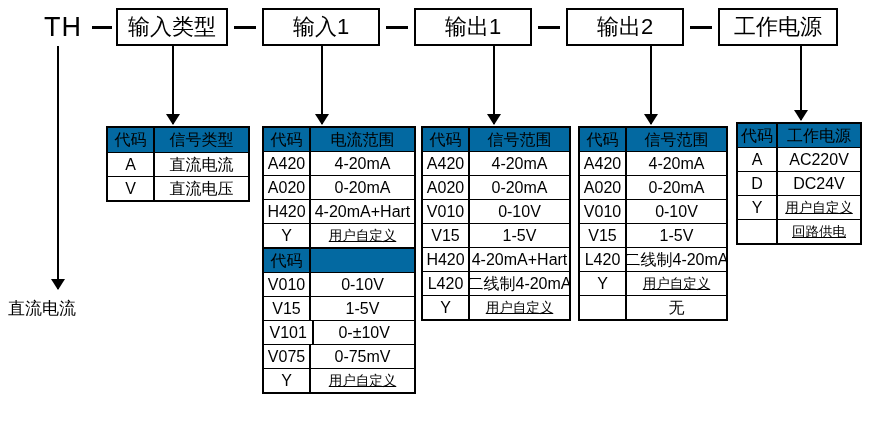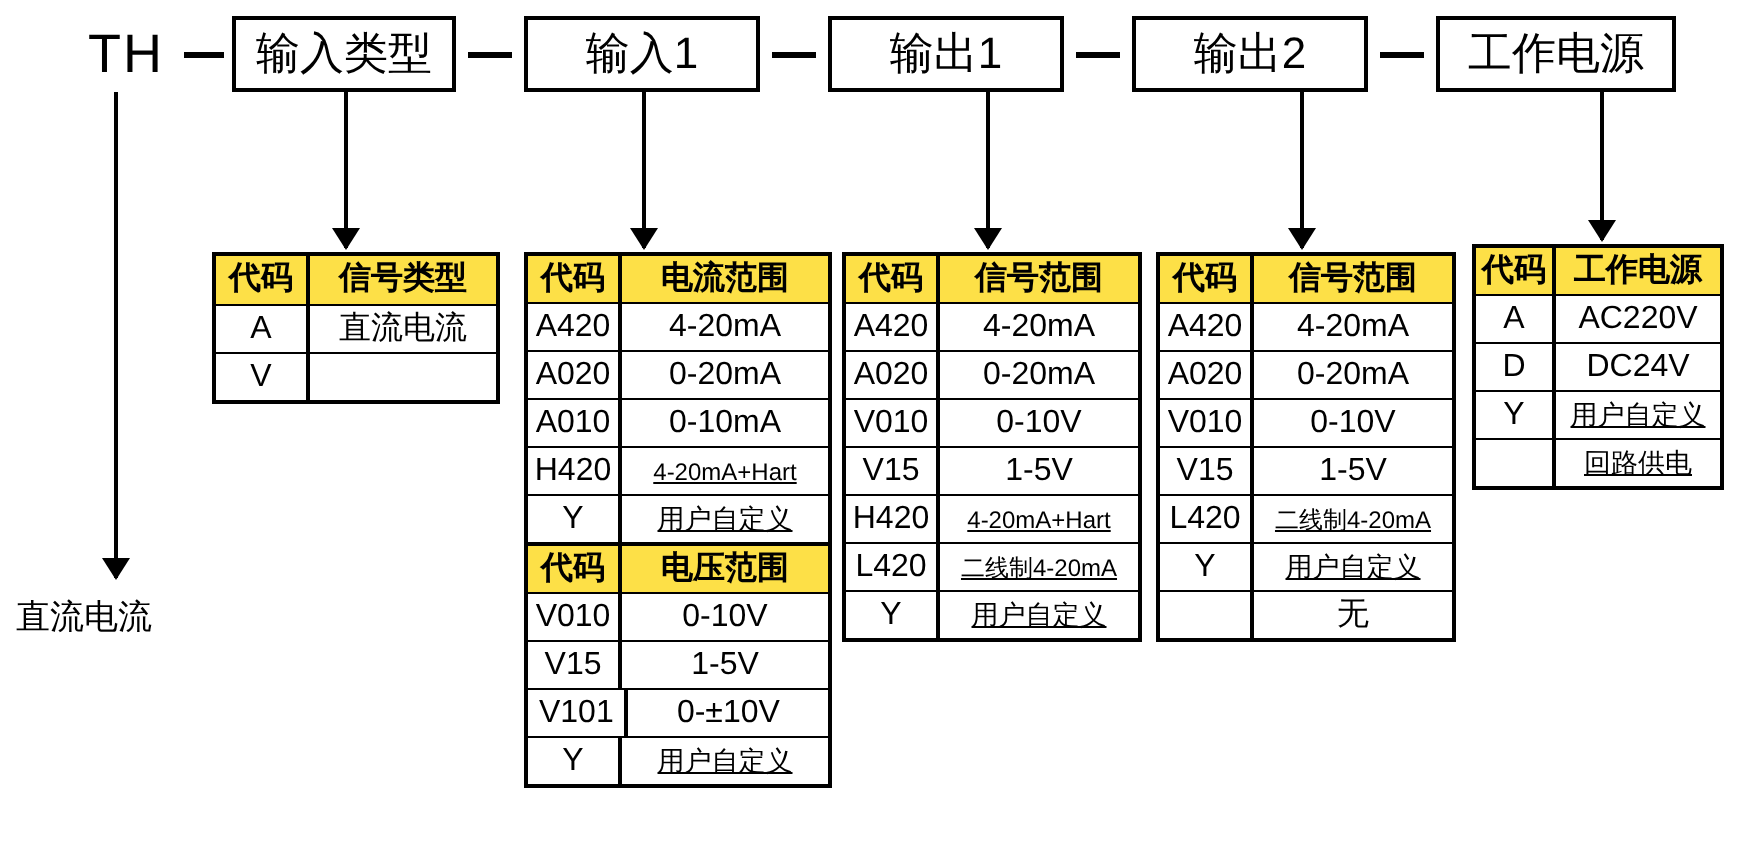--- a/index.html
+++ b/index.html
@@ -72,29 +72,29 @@
   .tc{
     box-sizing:border-box;
     display:flex;
     align-items:center;
     justify-content:center;
     line-height:1;
     white-space:nowrap;
     overflow:hidden;
   }
   .tc.code{border-right:2px solid #000;}
-  .hdr{background:#fde047;font-weight:700;}
+  .hdr{background:#0369a1;font-weight:400;}
   .hdr .tc{color:#000;}
   .sub-hdr{border-top:1px solid #000;}
 
   .fs-cjk{font-size:16px;}
   .fs-code{font-size:16px;}
   .fs-val{font-size:16px;}
   .fs-sm{font-size:13.5px;text-decoration:underline;}
-  .fs-xs{font-size:12px;text-decoration:underline;}
+  .fs-xs{font-size:16px;}
 
   
   .caption{
     position:absolute;
     font-size:17px;
     line-height:1;
     white-space:nowrap;
   }
 </style>
 </head>
@@ -153,66 +153,66 @@
     <div class="trow hdr">
       <div class="tc code fs-cjk" style="width:47px;height:24px;">代码</div>
       <div class="tc fs-cjk" style="width:93px;height:24px;">信号类型</div>
     </div>
     <div class="trow">
       <div class="tc code fs-code" style="width:47px;height:23px;">A</div>
       <div class="tc fs-val" style="width:93px;height:23px;">直流电流</div>
     </div>
     <div class="trow">
       <div class="tc code fs-code" style="width:47px;height:23px;">V</div>
+      <div class="tc fs-val" style="width:93px;height:23px;">直流电压</div>
     </div>
   </div>
 
   <div class="tbl" style="left:262px;top:126px;width:154px;">
     <div class="trow hdr">
       <div class="tc code fs-cjk" style="width:47px;height:23px;">代码</div>
       <div class="tc fs-cjk" style="width:103px;height:23px;">电流范围</div>
     </div>
     <div class="trow">
       <div class="tc code fs-code" style="width:47px;height:23px;">A420</div>
       <div class="tc fs-val" style="width:103px;height:23px;">4-20mA</div>
     </div>
     <div class="trow">
       <div class="tc code fs-code" style="width:47px;height:23px;">A020</div>
       <div class="tc fs-val" style="width:103px;height:23px;">0-20mA</div>
     </div>
     <div class="trow">
-      <div class="tc code fs-code" style="width:47px;height:23px;">A010</div>
-      <div class="tc fs-val" style="width:103px;height:23px;">0-10mA</div>
-    </div>
-    <div class="trow">
       <div class="tc code fs-code" style="width:47px;height:23px;">H420</div>
       <div class="tc fs-xs" style="width:103px;height:23px;">4-20mA+Hart</div>
     </div>
     <div class="trow">
       <div class="tc code fs-code" style="width:47px;height:23px;">Y</div>
       <div class="tc fs-sm" style="width:103px;height:23px;">用户自定义</div>
     </div>
 
     <div class="trow hdr sub-hdr">
       <div class="tc code fs-cjk" style="width:47px;height:23px;">代码</div>
-      <div class="tc fs-cjk" style="width:103px;height:23px;">电压范围</div>
     </div>
     <div class="trow">
       <div class="tc code fs-code" style="width:47px;height:23px;">V010</div>
       <div class="tc fs-val" style="width:103px;height:23px;">0-10V</div>
     </div>
     <div class="trow">
       <div class="tc code fs-code" style="width:47px;height:23px;">V15</div>
       <div class="tc fs-val" style="width:103px;height:23px;">1-5V</div>
     </div>
     <div class="trow">
       <div class="tc code fs-code" style="width:52px;height:23px;">V101</div>
       <div class="tc fs-val" style="width:103px;height:23px;">0-±10V</div>
     </div>
     <div class="trow">
+      <div class="tc code fs-code" style="width:47px;height:23px;">V075</div>
+      <div class="tc fs-val" style="width:103px;height:23px;">0-75mV</div>
+    </div>
+    <div class="trow">
       <div class="tc code fs-code" style="width:47px;height:23px;">Y</div>
       <div class="tc fs-sm" style="width:103px;height:23px;">用户自定义</div>
     </div>
   </div>
 
   <div class="tbl" style="left:421px;top:126px;width:150px;">
     <div class="trow hdr">
       <div class="tc code fs-cjk" style="width:47px;height:23px;">代码</div>
       <div class="tc fs-cjk" style="width:99px;height:23px;">信号范围</div>
     </div>

